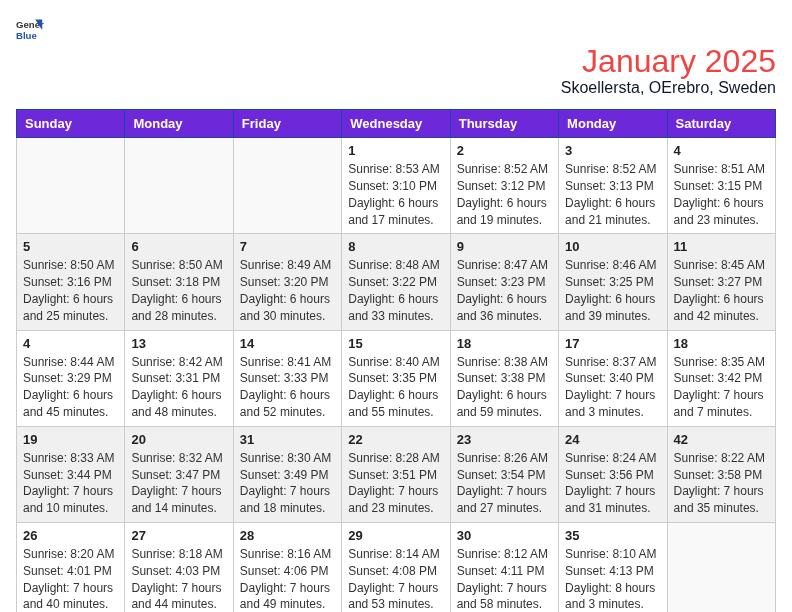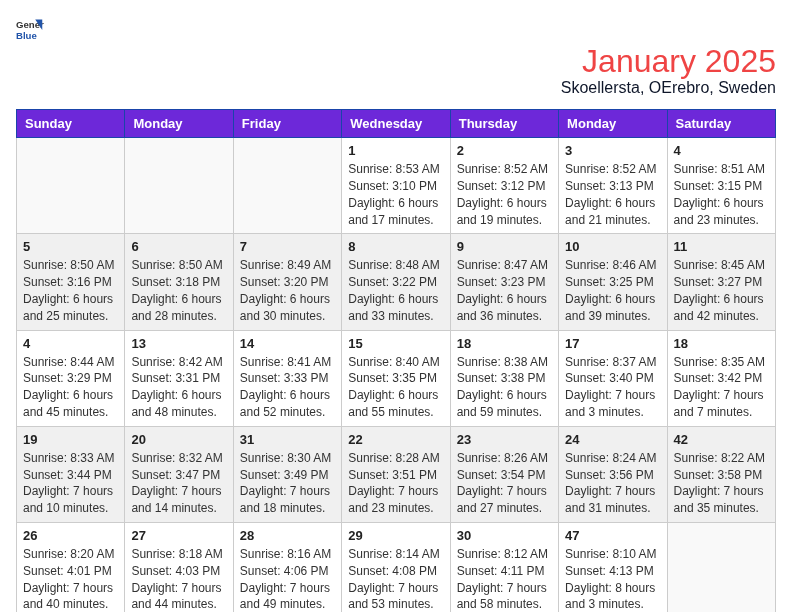--- a/index.html
+++ b/index.html
@@ -237,19 +237,19 @@
         </td>
         <td>
           <span class="day-number">29</span>
           <div class="day-info">Sunrise: 8:14 AM<br>Sunset: 4:08 PM<br>Daylight: 7 hours and 53 minutes.</div>
         </td>
         <td>
           <span class="day-number">30</span>
           <div class="day-info">Sunrise: 8:12 AM<br>Sunset: 4:11 PM<br>Daylight: 7 hours and 58 minutes.</div>
         </td>
         <td>
-          <span class="day-number">47</span>
+          <span class="day-number">35</span>
           <div class="day-info">Sunrise: 8:10 AM<br>Sunset: 4:13 PM<br>Daylight: 8 hours and 3 minutes.</div>
         </td>
         <td class="empty"></td>
       </tr>
     </tbody>
 </table>
 
 </body></html>

